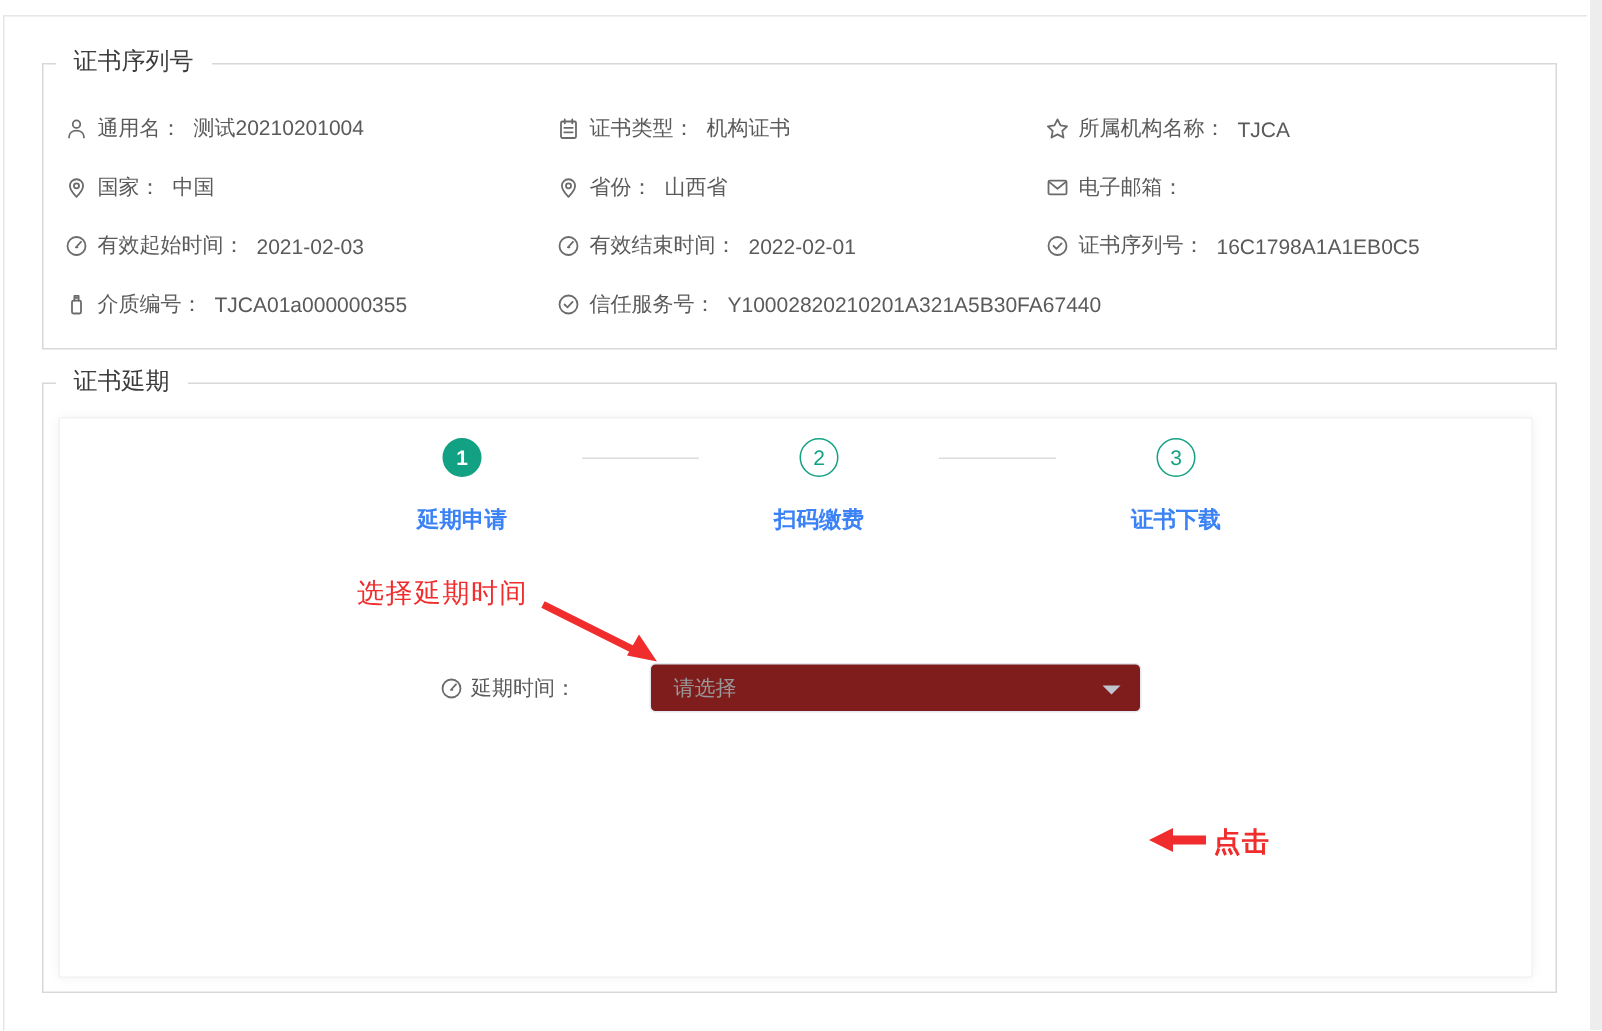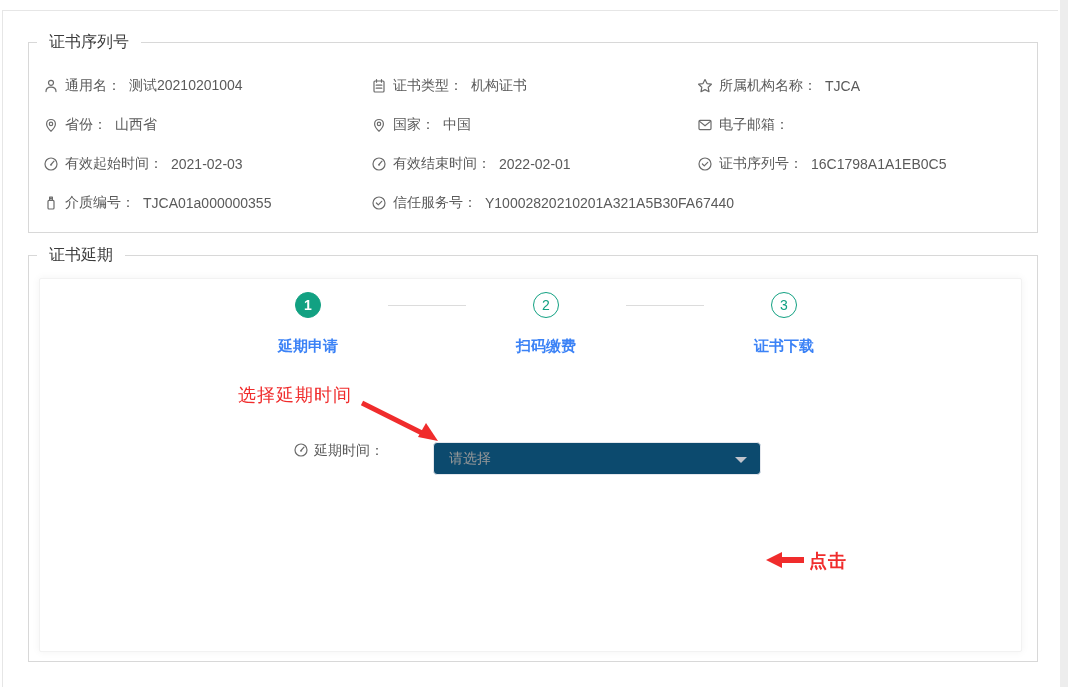--- a/index.html
+++ b/index.html
@@ -37,26 +37,26 @@
   .step-label { margin-top:19px; font-size:15px; font-weight:bold; color:#3b82f6; }
   .connector { flex:1; height:1px; background:#dcdcdc; margin-top:13px; }
 
   .hint-select { position:absolute; left:198px; top:104px; font-size:18px; font-weight:normal;
                  color:var(--red); letter-spacing:1px; }
   .hint-click  { position:absolute; left:769px; top:270px; font-size:18px; font-weight:bold;
                  color:var(--red); letter-spacing:1px; }
   .arrow-svg { position:absolute; overflow:visible; }
 
   .form-label { position:absolute; left:0; top:163px; width:344px; height:33px;
-                display:flex; align-items:flex-start; justify-content:flex-end;
+                display:flex; align-items:center; justify-content:flex-end;
                 font-size:14px; color:#5a5a5a; }
   .form-label .ic { margin-right:5px; }
 
   .select-box { position:absolute; left:393px; top:163px; width:328px; height:33px;
-                border:1px solid #e4e7ed; border-radius:4px; background:#0c4a6e;
+                border:1px solid #e4e7ed; border-radius:4px; background:#7f1d1d;
                 display:flex; align-items:center; padding:0 30px 0 15px;
                 font-size:14px; color:#999; cursor:pointer; }
   .caret { position:absolute; right:13px; top:14px; width:0; height:0;
            border-left:6px solid transparent; border-right:6px solid transparent;
            border-top:6px solid #c0c4cc; }
 
   .next-btn { position:absolute; left:393px; top:263px; width:329px; height:36px;
               background:var(--blue); color:#fff; font-size:15px; border:none;
               border-radius:4px; display:flex; align-items:center; justify-content:center;
               cursor:pointer; font-family:inherit; letter-spacing:1px; }
@@ -101,32 +101,32 @@
         <span class="lbl">所属机构名称：</span>
         <span class="val">TJCA</span>
       </div>
       <div class="cell">
         <span class="ic">
           <svg viewBox="0 0 16 16" fill="none" stroke="currentColor" stroke-width="1.2" stroke-linecap="round" stroke-linejoin="round">
             <path d="M8 14.2S12.4 10 12.4 6.9A4.4 4.4 0 0 0 3.6 6.9C3.6 10 8 14.2 8 14.2z"></path>
             <circle cx="8" cy="6.9" r="1.7"></circle>
           </svg>
         </span>
+        <span class="lbl">国家：</span>
+        <span class="val">中国</span>
+      </div>
+      <div class="cell">
+        <span class="ic">
+          <svg viewBox="0 0 16 16" fill="none" stroke="currentColor" stroke-width="1.2" stroke-linecap="round" stroke-linejoin="round">
+            <path d="M8 14.2S12.4 10 12.4 6.9A4.4 4.4 0 0 0 3.6 6.9C3.6 10 8 14.2 8 14.2z"></path>
+            <circle cx="8" cy="6.9" r="1.7"></circle>
+          </svg>
+        </span>
         <span class="lbl">省份：</span>
         <span class="val">山西省</span>
-      </div>
-      <div class="cell">
-        <span class="ic">
-          <svg viewBox="0 0 16 16" fill="none" stroke="currentColor" stroke-width="1.2" stroke-linecap="round" stroke-linejoin="round">
-            <path d="M8 14.2S12.4 10 12.4 6.9A4.4 4.4 0 0 0 3.6 6.9C3.6 10 8 14.2 8 14.2z"></path>
-            <circle cx="8" cy="6.9" r="1.7"></circle>
-          </svg>
-        </span>
-        <span class="lbl">国家：</span>
-        <span class="val">中国</span>
       </div>
       <div class="cell">
         <span class="ic">
           <svg viewBox="0 0 16 16" fill="none" stroke="currentColor" stroke-width="1.2" stroke-linecap="round" stroke-linejoin="round">
             <rect x="2" y="3.4" width="12" height="9.2" rx="1"></rect>
             <path d="M2.6 4.4 8 8.8l5.4-4.4"></path>
           </svg>
         </span>
         <span class="lbl">电子邮箱：</span>
         <span class="val"></span>

